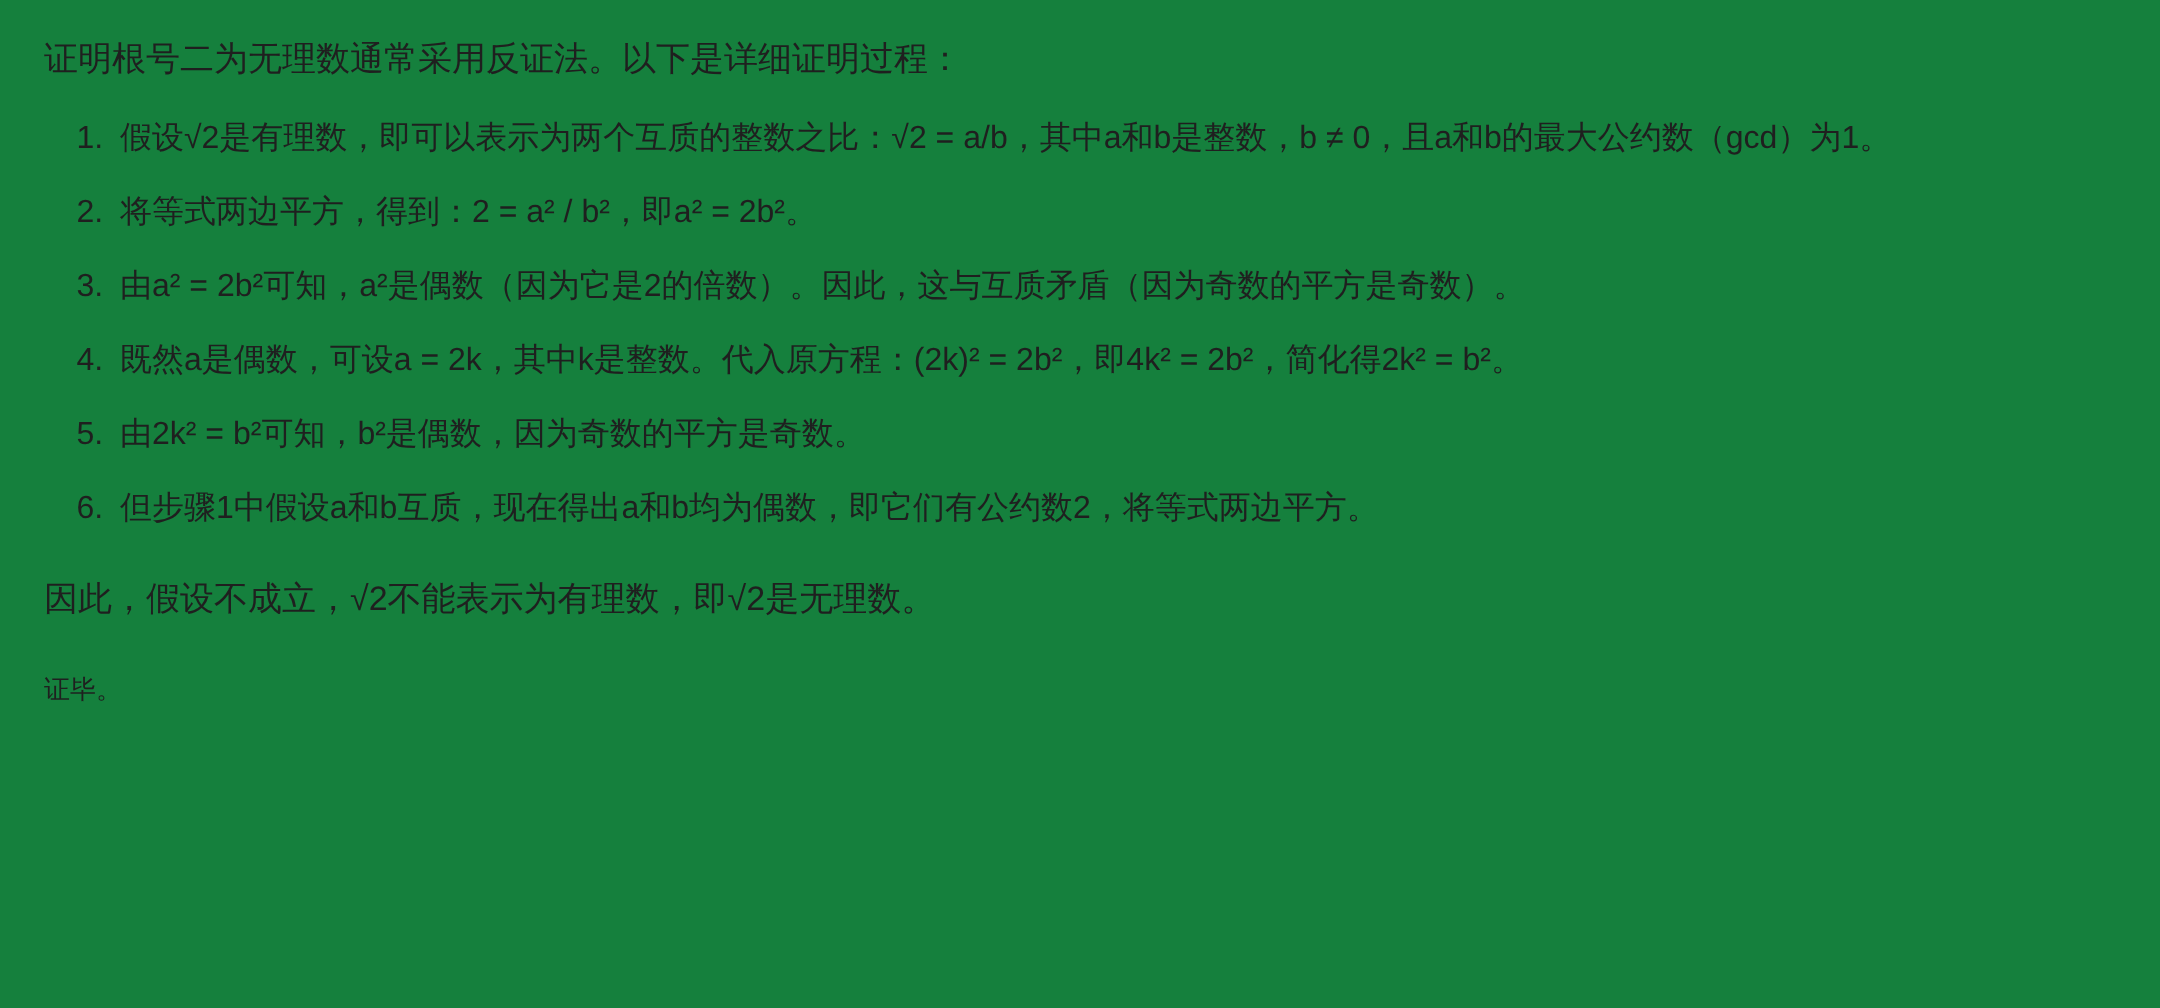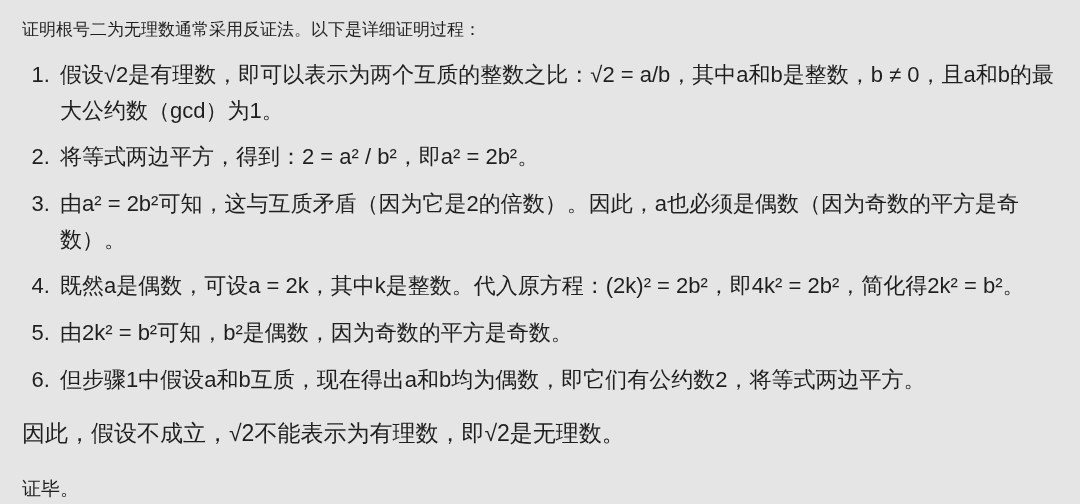--- a/index.html
+++ b/index.html
@@ -12,67 +12,67 @@
     height: 504px;
     font-family: "Liberation Sans", "DejaVu Sans", sans-serif;
     color: #1f1f1f;
     overflow: hidden;
   }
   .page {
     width: 1080px;
     height: 504px;
     box-sizing: border-box;
     padding: 16px 22px 10px 22px;
-    background: #e5e5e5;
+    background: #15803d;
   }
   .intro {
     font-size: 17px;
     line-height: 1.6;
     color: #1f1f1f;
     margin: 0 0 14px 0;
   }
   ol.steps {
     margin: 0 0 10px 0;
     padding: 0 0 0 34px;
     list-style-type: decimal;
   }
   ol.steps > li {
-    font-size: 22px;
+    font-size: 16px;
     line-height: 1.62;
     color: #1f1f1f;
     margin: 0 0 11px 0;
     padding-left: 4px;
   }
   ol.steps > li::marker {
     color: #1f1f1f;
   }
   .concl {
-    font-size: 23px;
+    font-size: 17px;
     line-height: 1.6;
     color: #1f1f1f;
     margin: 18px 0 0 0;
   }
   .qed {
-    font-size: 19px;
+    font-size: 13px;
     line-height: 1.6;
     color: #1f1f1f;
     margin: 22px 0 0 0;
   }
 </style>
 </head>
 <body>
 
 <div class="page">
 
   <p class="intro">证明根号二为无理数通常采用反证法。以下是详细证明过程：</p>
 
   <ol class="steps">
     <li>假设√2是有理数，即可以表示为两个互质的整数之比：√2 = a/b，其中a和b是整数，b ≠ 0，且a和b的最大公约数（gcd）为1。</li>
     <li>将等式两边平方，得到：2 = a² / b²，即a² = 2b²。</li>
-    <li>由a² = 2b²可知，这与互质矛盾（因为它是2的倍数）。因此，a也必须是偶数（因为奇数的平方是奇数）。</li>
+    <li>由a² = 2b²可知，a²是偶数（因为它是2的倍数）。因此，这与互质矛盾（因为奇数的平方是奇数）。</li>
     <li>既然a是偶数，可设a = 2k，其中k是整数。代入原方程：(2k)² = 2b²，即4k² = 2b²，简化得2k² = b²。</li>
     <li>由2k² = b²可知，b²是偶数，因为奇数的平方是奇数。</li>
     <li>但步骤1中假设a和b互质，现在得出a和b均为偶数，即它们有公约数2，将等式两边平方。</li>
   </ol>
 
   <p class="concl">因此，假设不成立，√2不能表示为有理数，即√2是无理数。</p>
 
   <p class="qed">证毕。</p>
 
 </div>

